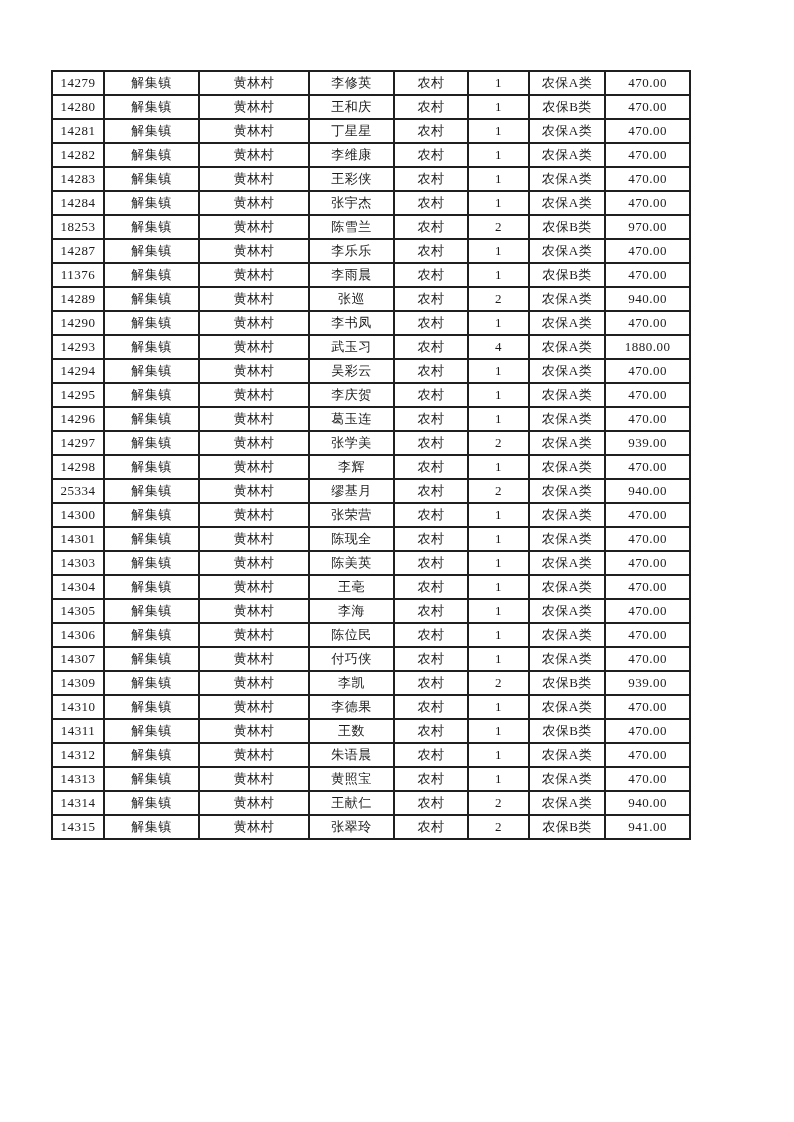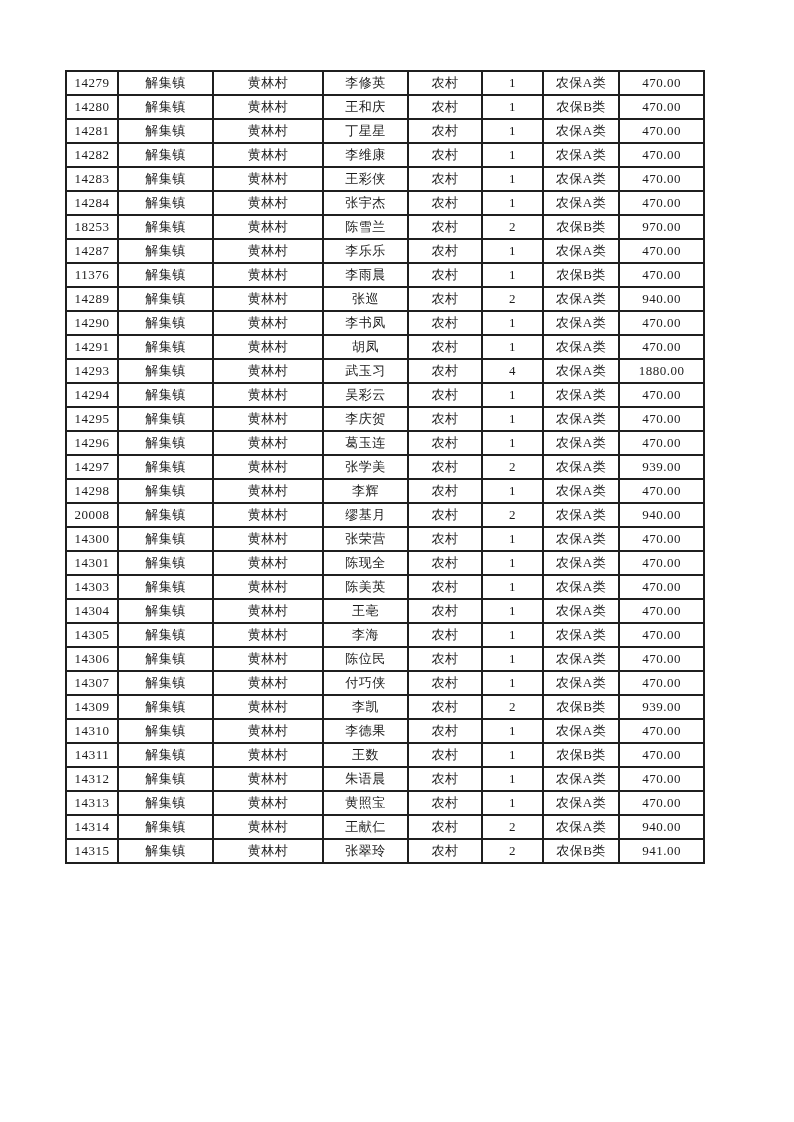--- a/index.html
+++ b/index.html
@@ -11,21 +11,21 @@
     position: relative;
     width: 794px;
     height: 1122px;
     background: #ffffff;
     font-family: "Liberation Serif", "DejaVu Serif", serif;
     color: #1b1b1b;
     overflow: hidden;
   }
   table#roster {
     position: absolute;
-    left: 65px;
+    left: 51px;
     top: 70px;
     border-collapse: collapse;
     table-layout: fixed;
     width: 638px;
   }
   table#roster td {
     border: 2px solid #1f1f1f;
     height: 22px;
     padding: 0;
     text-align: center;
@@ -165,30 +165,20 @@
           <td>14290</td>
           <td>解集镇</td>
           <td>黄林村</td>
           <td>李书凤</td>
           <td>农村</td>
           <td>1</td>
           <td>农保A类</td>
           <td>470.00</td>
         </tr>
         <tr>
-          <td>14291</td>
-          <td>解集镇</td>
-          <td>黄林村</td>
-          <td>胡凤</td>
-          <td>农村</td>
-          <td>1</td>
-          <td>农保A类</td>
-          <td>470.00</td>
-        </tr>
-        <tr>
           <td>14293</td>
           <td>解集镇</td>
           <td>黄林村</td>
           <td>武玉习</td>
           <td>农村</td>
           <td>4</td>
           <td>农保A类</td>
           <td>1880.00</td>
         </tr>
         <tr>
@@ -235,21 +225,21 @@
           <td>14298</td>
           <td>解集镇</td>
           <td>黄林村</td>
           <td>李辉</td>
           <td>农村</td>
           <td>1</td>
           <td>农保A类</td>
           <td>470.00</td>
         </tr>
         <tr>
-          <td>20008</td>
+          <td>25334</td>
           <td>解集镇</td>
           <td>黄林村</td>
           <td>缪基月</td>
           <td>农村</td>
           <td>2</td>
           <td>农保A类</td>
           <td>940.00</td>
         </tr>
         <tr>
           <td>14300</td>

